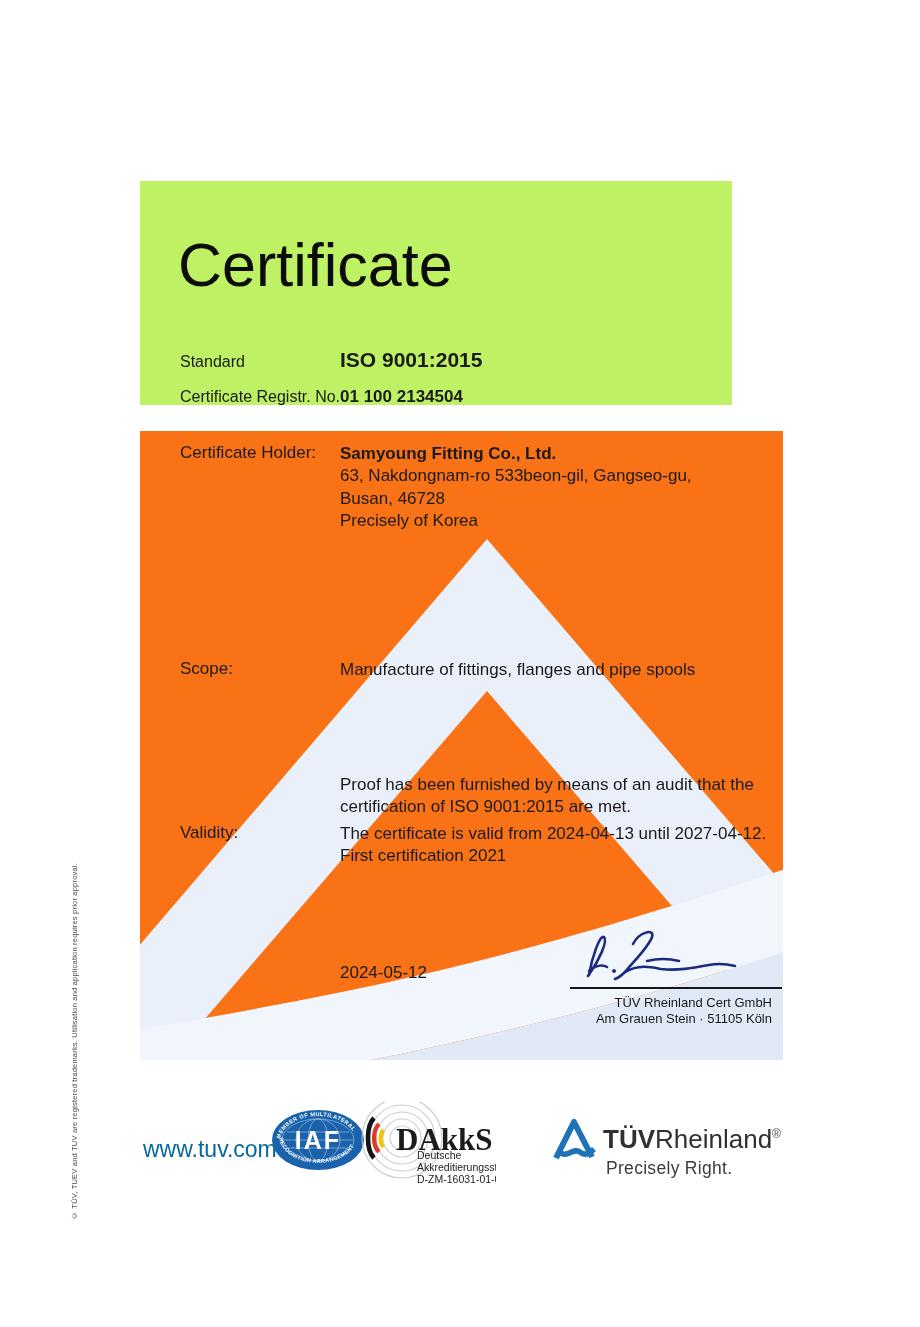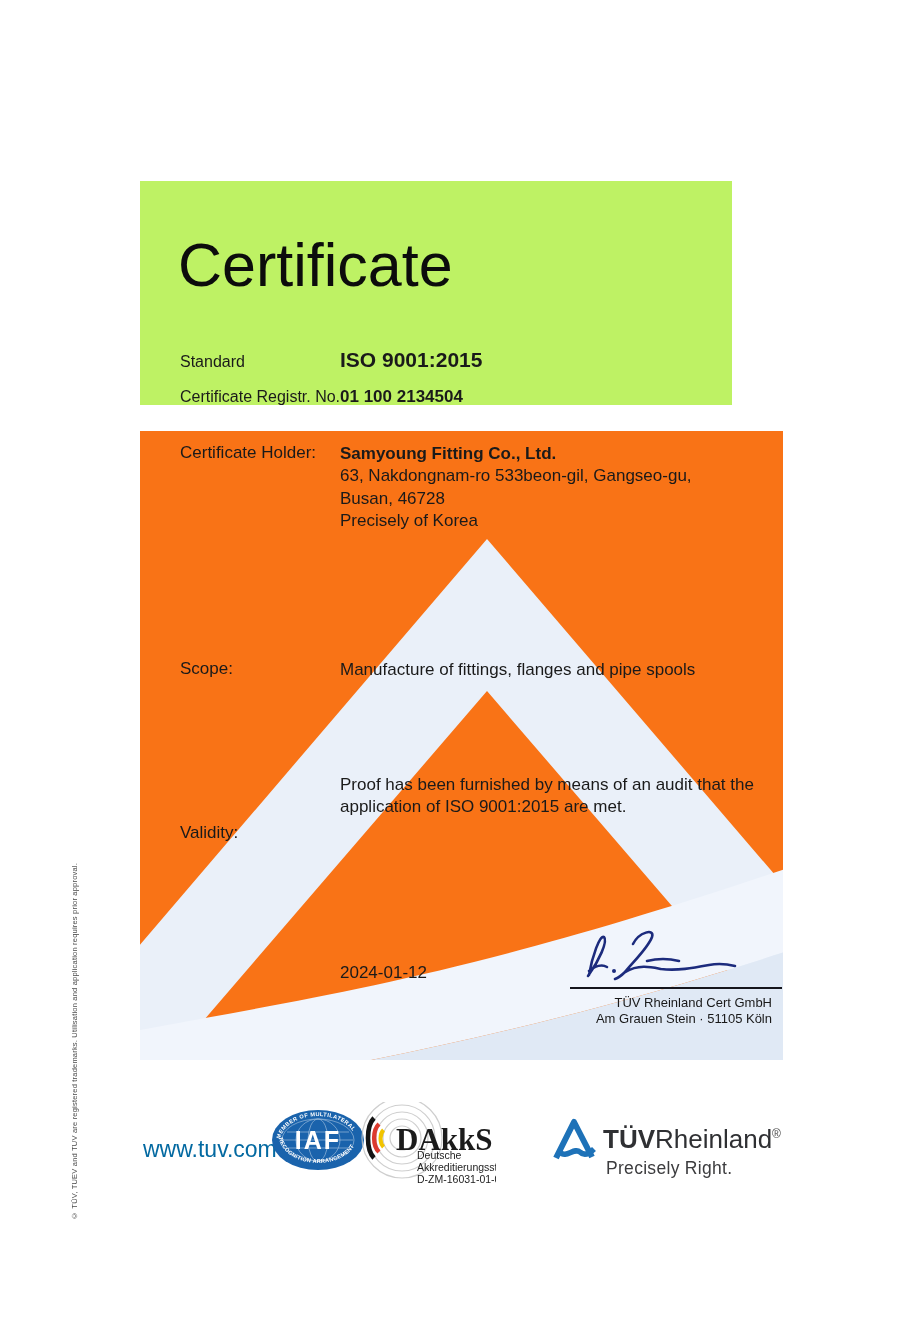--- a/index.html
+++ b/index.html
@@ -83,28 +83,31 @@
         <div>Precisely of Korea</div>
       </span>
     </div>
 
     <div class="brow row-scope">
       <span class="lbl">Scope:</span><span class="vals">Manufacture of fittings, flanges and pipe spools</span>
     </div>
 
     <div class="brow row-proof">
       <div>Proof has been furnished by means of an audit that the</div>
-      <div>application of ISO 9001:2015 are met.</div>
+      <div>certification of ISO 9001:2015 are met.</div>
     </div>
 
     <div class="brow row-validity">
-      <span class="lbl">Validity:</span>
+      <span class="lbl">Validity:</span><span class="vals">
+        <div>The certificate is valid from 2024-04-13 until 2027-04-12.</div>
+        <div>First certification 2021</div>
+      </span>
     </div>
 
-    <div class="issue-date">2024-01-12</div>
+    <div class="issue-date">2024-05-12</div>
 
     <svg class="sig-svg" width="175" height="64" viewBox="0 0 175 64" aria-hidden="true">
       <g stroke="#1c2b7d" stroke-width="2.6" fill="none" stroke-linecap="round">
         <path d="M16,54 C19,36 27,13 31,16 C35,20 26,40 15,55 M16,50 C22,45 29,43 34,46"></path>
         <path d="M60,23 C66,11 82,7 79,16 C75,27 60,41 52,51 C66,43 78,46 88,48 C104,50 120,47 136,44 C146,42 154,43 162,45"></path>
         <path d="M52,51 C48,55 45,57 42,58"></path>
         <path d="M74,40 C86,37 98,38 106,40"></path>
       </g>
       <circle cx="41" cy="50" r="2" fill="#1c2b7d"></circle>
     </svg>

